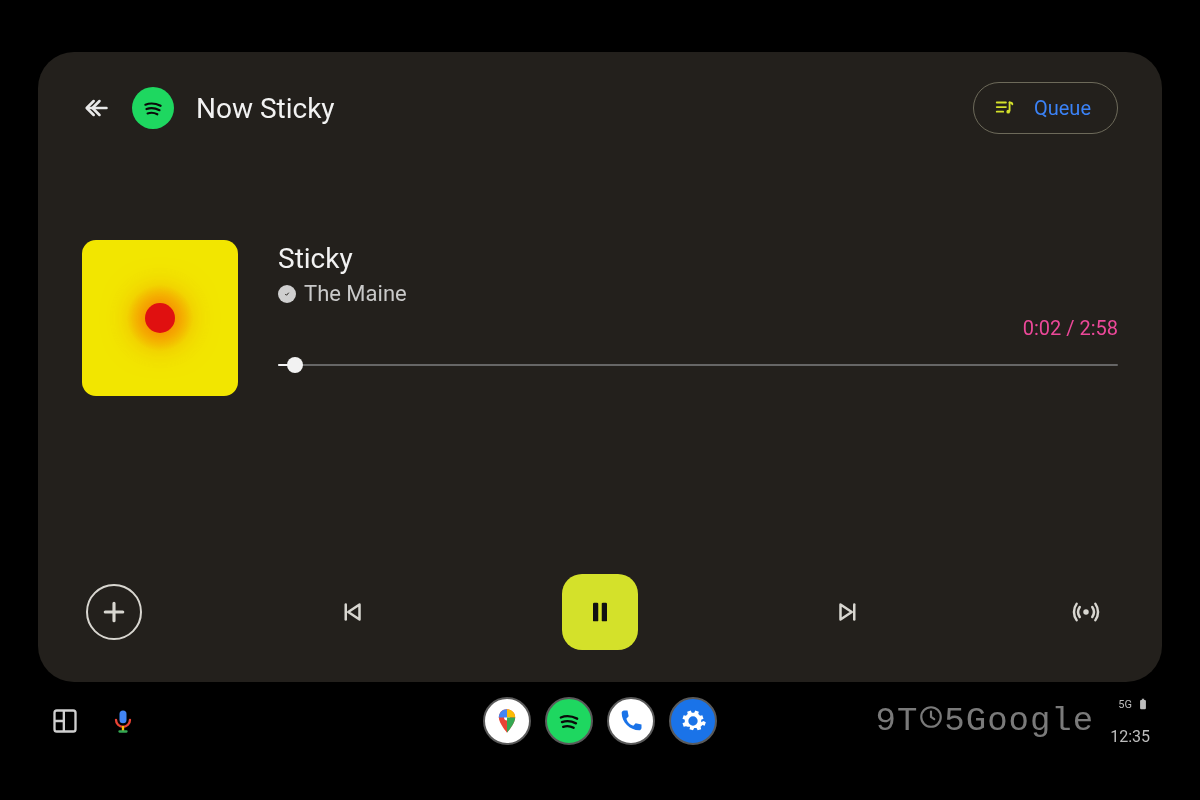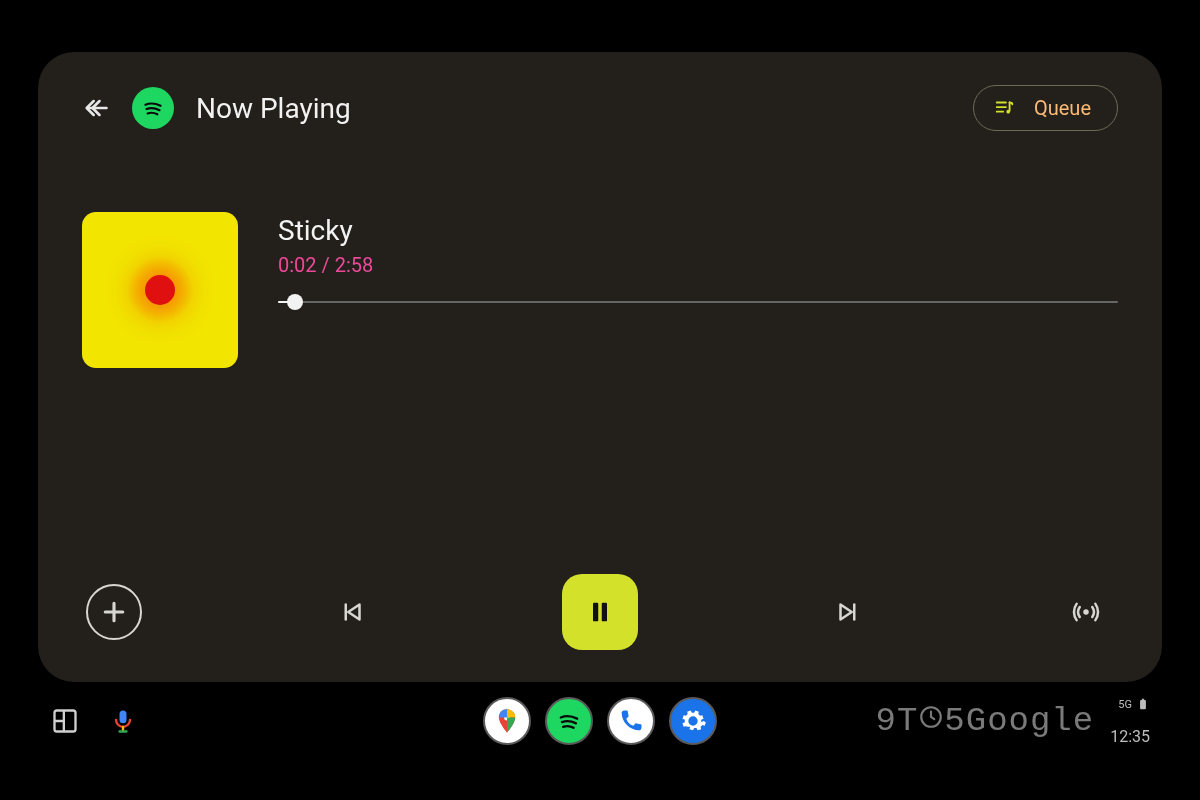--- a/index.html
+++ b/index.html
@@ -38,34 +38,35 @@
     width: 42px; height: 42px; border-radius: 50%;
     background: #1ed760;
     display:flex; align-items:center; justify-content:center;
   }
   .app-icon svg { width: 26px; height: 26px; }
   .title { font-size: 28px; font-weight: 400; color: #f2f2f2; flex: 0 0 auto; }
   .spacer { flex: 1; }
   .queue-btn {
     border: 1.5px solid #6d6a5a;
     border-radius: 999px;
-    height: 46px;
+    height: 52px;
     padding: 0 26px 0 20px;
     display: flex; align-items: center; gap: 18px;
-    color: #fdba74; cursor:pointer;
+    color: #3b82f6; cursor:pointer;
     font-size: 20px;
   }
   .queue-btn svg { width: 22px; height: 22px; }
 
   
   .track-row {
     display: flex;
     align-items: flex-start;
     gap: 40px;
-    margin-top: 78px;
+    margin-top: 106px;
+    text-align: right;
   }
   .album-art {
     width: 156px; height: 156px; border-radius: 14px;
     background: radial-gradient(circle at 50% 50%, #ff8a00 0%, #f2e600 30%, #f2e600 100%);
     position: relative;
     overflow: hidden;
   }
   .album-art::after {
     content:"";
     position:absolute; left:50%; top:50%;
@@ -169,38 +170,46 @@
           <path d="M10 6l-6 6 6 6" stroke-linecap="round" stroke-linejoin="round"></path>
         </svg>
       </div>
       <div class="app-icon">
         <svg viewBox="0 0 24 24" fill="none" stroke="#0a0a0a" stroke-width="2" stroke-linecap="round">
           <path d="M5 9c5-2 10-1 14 1"></path>
           <path d="M6 13c4-1.5 8-1 12 1"></path>
           <path d="M7 17c3-1 6-0.8 9 0.8"></path>
         </svg>
       </div>
-      <div class="title">Now Playing</div>
+      <div class="title">Now Sticky</div>
       <div class="spacer"></div>
       <div class="queue-btn">
         <svg viewBox="0 0 24 24" fill="none" stroke="#d4e12a" stroke-width="2">
           <path d="M3 6h10M3 11h10M3 16h7" stroke-linecap="round"></path>
           <path d="M17 6v9" stroke-linecap="round"></path>
           <circle cx="15.5" cy="16" r="2" fill="#d4e12a" stroke="none"></circle>
           <path d="M17 6c2 0 3 1 3 2" stroke-linecap="round"></path>
         </svg>
         <span>Queue</span>
       </div>
     </div>
 
     <div class="track-row">
       <div class="album-art"></div>
       <div class="track-meta">
         <div class="track-title">
           <span>Sticky</span>
+        </div>
+        <div class="track-artist">
+          <span class="verify-badge">
+            <svg viewBox="0 0 24 24" fill="#23201c">
+                <path d="M9 12.5l2 2 4-4.5" stroke="#23201c" stroke-width="2" fill="none" stroke-linecap="round" stroke-linejoin="round"></path>
+              </svg>
+          </span>
+          <span>The Maine</span>
         </div>
         <div class="time-row">
           <span>0:02</span> / <span>2:58</span>
         </div>
         <div class="progress">
           <div class="progress-line"></div>
           <div class="progress-fill" id="progfill" style="width: 2%;"></div>
           <div class="progress-thumb" id="progthumb" style="left: 2%;"></div>
         </div>
       </div>

